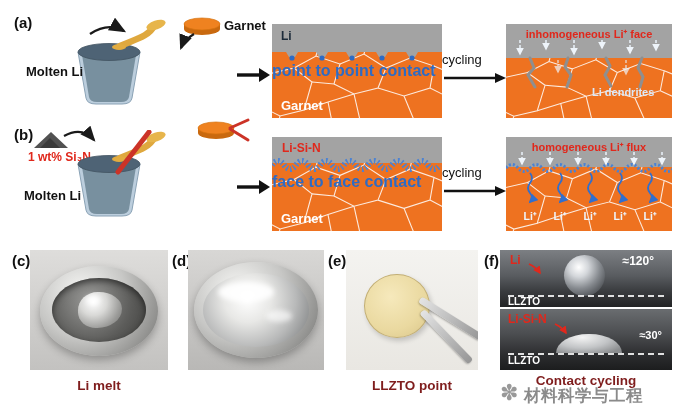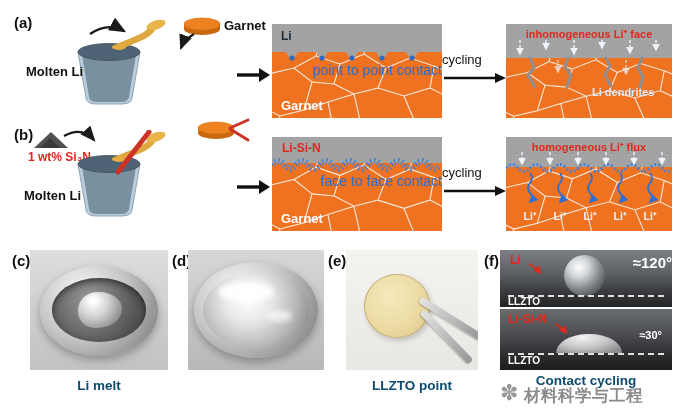--- a/index.html
+++ b/index.html
@@ -2,27 +2,27 @@
 <html><head>
 <meta charset="utf-8">
 <style>
   html,body { margin:0; padding:0; background:#fff; }
   .fig { position:relative; width:678px; height:411px; background:#ffffff;
          font-family:"Liberation Sans", sans-serif; overflow:hidden; }
   .abs { position:absolute; }
   .t   { position:absolute; white-space:nowrap; }
   .b   { font-weight:bold; }
   .plabel { position:absolute; font-weight:bold; font-size:15px; color:#111; }
-  .cap { position:absolute; font-weight:bold; font-size:13.5px; color:#0c4a6e; text-align:center; }
+  .cap { position:absolute; font-weight:bold; font-size:13.5px; color:#7f1d1d; text-align:center; }
   .schem { position:absolute; }
   .libar { position:absolute; left:0; top:0; width:100%; background:#a3a3a3; }
   .garnet-area { position:absolute; left:0; width:100%; background:#ee7220; }
   .grains { position:absolute; left:0; top:0; width:100%; height:100%; display:block; }
   .ovl { position:absolute; left:0; top:0; display:block; }
-  .contact-lbl { position:absolute; width:100%; text-align:right; color:#2e6bc4; font-weight:normal; font-size:14px; }
+  .contact-lbl { position:absolute; width:100%; text-align:left; color:#2e6bc4; font-weight:bold; font-size:16px; }
   .flux-lbl { position:absolute; top:2px; width:100%; text-align:center; color:#e0281c; font-weight:bold; font-size:11px; }
   .garnet-lbl { position:absolute; left:9px; bottom:5px; color:#fff; font-weight:bold; font-size:13px; }
   .cycling { position:absolute; width:64px; font-size:13px; color:#111; }
   .ion { position:absolute; top:72px; width:22px; text-align:center; color:#eef4fb; font-weight:bold; font-size:10.5px; }
   .photo { position:absolute; overflow:hidden; }
   .photo-c { background:linear-gradient(180deg,#dedddb,#c3c2c0); }
   .photo-d { background:linear-gradient(180deg,#d8d7d5,#b9b8b6); }
   .photo-e { background:linear-gradient(180deg,#f4f3f0,#e9e7e2); }
   .photo-f-top { background:linear-gradient(180deg,#7c7f83 0%,#595c60 45%,#3a3c3f 72%,#232425 100%); }
   .photo-f-bot { background:linear-gradient(180deg,#6a6d70 0%,#4c4e51 40%,#2c2d2f 75%,#1c1d1e 100%); }
@@ -287,21 +287,21 @@
   </div>
   <div class="cap" style="left:346px;top:378px;width:132px">LLZTO point</div>
 
   <span class="plabel" style="left:484px;top:252px">(f)</span>
   <div class="photo photo-f-top" style="left:500px;top:250px;width:172px;height:57px">
     <span class="t fred" style="left:10px;top:3px;font-size:12px">Li</span>
     <svg class="abs" style="left:28px;top:13px" width="16" height="14">
       <path d="M1,1 Q8,4 12,10" stroke="#e0281c" stroke-width="1.6" fill="none" marker-end="url(#mRed)"></path>
     </svg>
     <div class="droplet" style="left:64px;top:5px;width:41px;height:41px"></div>
-    <span class="t fwhite" style="right:0;top:4px;font-size:15px">≈120°</span>
+    <span class="t fwhite" style="right:18px;top:4px;font-size:12px">≈120°</span>
     <div class="dashline" style="left:8px;top:45px;width:156px"></div>
     <span class="t fwhite" style="left:8px;top:46px;font-size:10px">LLZTO</span>
   </div>
   <div class="photo photo-f-bot" style="left:500px;top:309px;width:172px;height:61px">
     <span class="t fred" style="left:8px;top:3px;font-size:12px">Li-Si-N</span>
     <svg class="abs" style="left:54px;top:14px" width="16" height="14">
       <path d="M1,1 Q8,4 12,10" stroke="#e0281c" stroke-width="1.6" fill="none" marker-end="url(#mRed)"></path>
     </svg>
     <div class="dome" style="left:56px;top:25px;width:66px;height:19px"></div>
     <span class="t fwhite" style="right:10px;top:20px;font-size:11px">≈30°</span>

